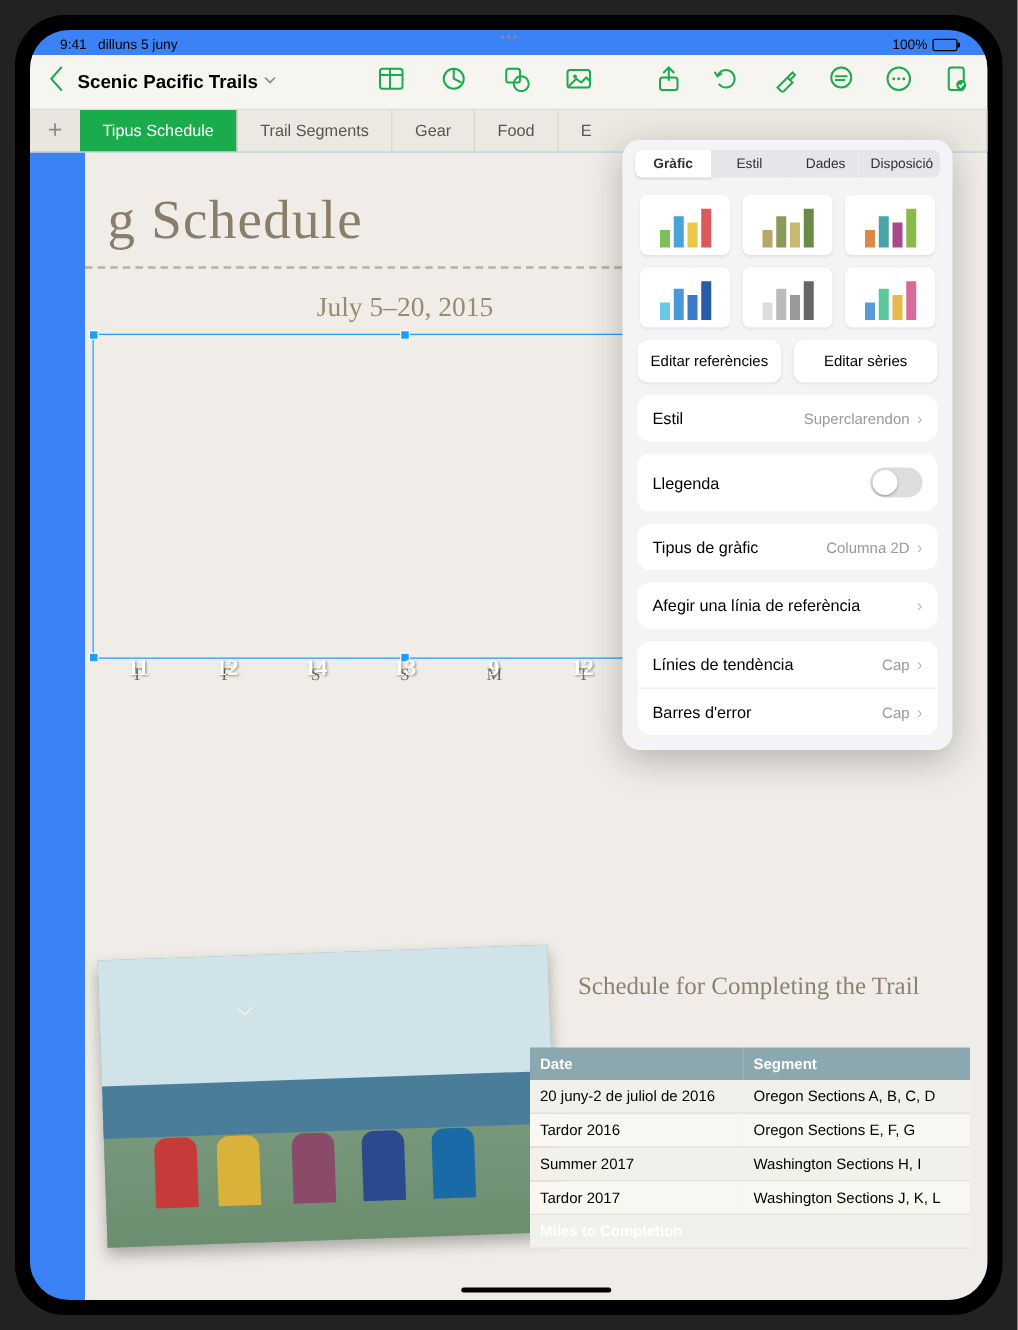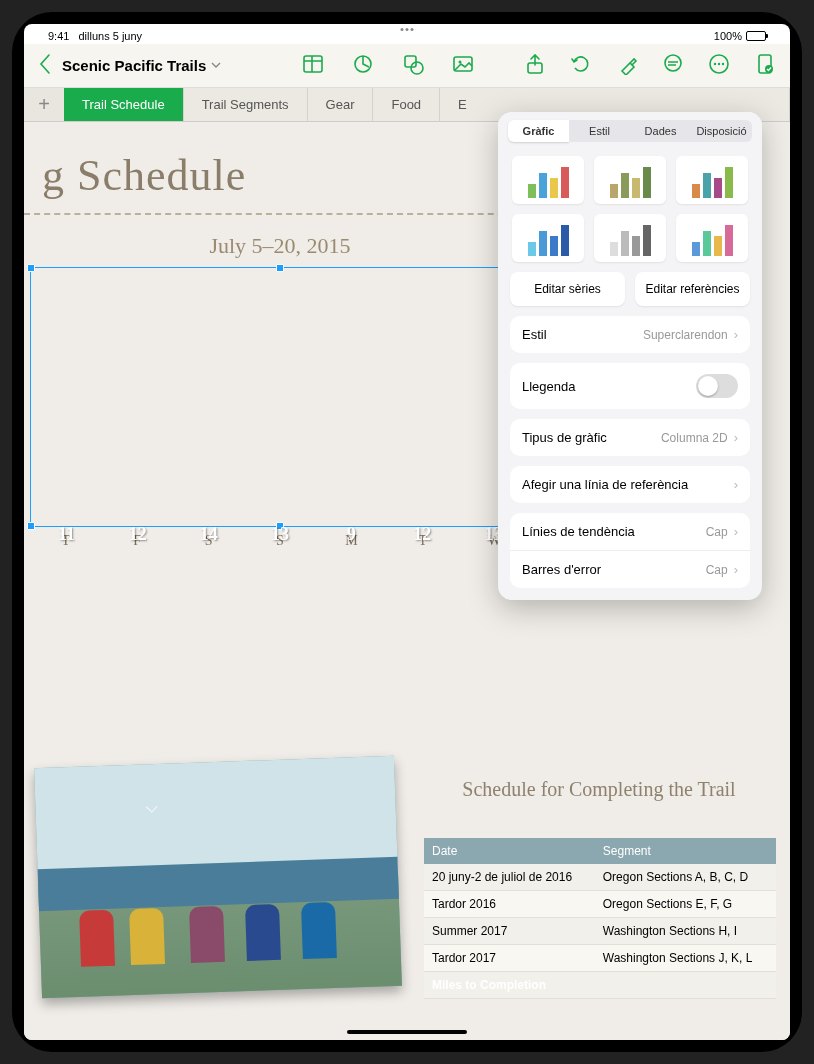--- a/index.html
+++ b/index.html
@@ -3,21 +3,21 @@
 <meta charset="utf-8">
 <style>
   * { box-sizing: border-box; margin: 0; padding: 0; }
   html, body { width: 814px; height: 1064px; font-family: -apple-system, Helvetica, Arial, sans-serif; }
   body { background: #222; display: flex; align-items: center; justify-content: center; }
   .ipad {
     width: 790px; height: 1040px; background: #000; border-radius: 40px;
     padding: 12px; position: relative;
   }
   .screen {
-    width: 100%; height: 100%; background: #ffffff; border-radius: 8px;
+    width: 100%; height: 100%; background: #3b82f6; border-radius: 31px;
     overflow: hidden; position: relative;
   }
   .status-bar {
     height: 20px; display: flex; justify-content: space-between; align-items: center;
     padding: 4px 24px 0 24px; font-size: 11px; color: #000;
   }
   .status-right { display: flex; align-items: center; gap: 4px; }
   .battery-icon { width: 20px; height: 10px; border: 1px solid #000; border-radius: 2px; position: relative; }
   .battery-icon::after { content: ''; position: absolute; right: -3px; top: 2px; width: 2px; height: 4px; background: #000; border-radius: 0 1px 1px 0; }
   .battery-fill { width: 100%; height: 100%; background: #000; }
@@ -41,21 +41,21 @@
 
   .sheet-tabs {
     height: 34px; display: flex; align-items: stretch; background: #e9e6e0;
     border-bottom: 1px solid #ccc;
   }
   .add-tab { width: 40px; display:flex;align-items:center;justify-content:center;color:#888;font-size:20px;}
   .tab { padding: 0 18px; display:flex; align-items:center; font-size: 13px;
     border-right: 1px solid #d6d2cb; color:#555; background:#ece9e3;}
   .tab.active { background:#1aab4c; color:#fff; font-weight:500; }
 
-  .canvas { position: relative; height: calc(100% - 98px); background:#f0ede8; overflow:hidden;}
+  .canvas { position: relative; height: calc(100% - 98px); background:#f0ede8; overflow:hidden;margin-left:44px;}
   .big-title { font-family: Georgia, serif; color:#8a7d6a; font-size:44px;
     padding: 28px 0 12px 18px; letter-spacing:1px;}
   .rule { border-bottom: 2px dashed #b9b09e; margin: 0 0 18px 0; width:500px;}
   .chart-box { position:relative; margin-left:6px; width:500px; }
   .chart-title { text-align:center; font-family:Georgia,serif; color:#9a8a70;
     font-size:22px; margin-bottom:8px;}
   .bars { position:relative; height:260px; display:flex; align-items:flex-end;
     gap:8px; padding:0 4px; border:1px solid #1a9fff;}
   .sel-dot{position:absolute;width:8px;height:8px;background:#1a9fff;border:1px solid #fff;border-radius:1px}
   .sd-tl{top:-4px;left:-4px}.sd-tr{top:-4px;right:-4px}.sd-bl{bottom:-4px;left:-4px}.sd-br{bottom:-4px;right:-4px}
@@ -75,21 +75,21 @@
   .photo .sea{position:absolute;left:0;right:0;top:44%;height:18%;background:#4a7d99}
   .person{position:absolute;bottom:30px;width:34px;height:56px;border-radius:10px 10px 0 0}
   .p1{left:40px;background:#c63a3a}.p2{left:90px;background:#d9b23a}
   .p3{left:150px;background:#8a4a6a}.p4{left:206px;background:#2a4a8f}
   .p5{left:262px;background:#1a6aa8}
   .bird{position:absolute;left:110px;top:34px;font-size:16px;color:#fff}
 
   .sched-title{position:absolute;right:26px;top:656px;width:330px;text-align:center;
     font-family:Georgia,serif;color:#8e816e;font-size:20px}
   .table{position:absolute;right:14px;top:716px;width:352px;font-size:12px;border-collapse:collapse}
-  .table th{background:#8ba7b0;color:#fff;text-align:left;padding:6px 8px;font-weight:400}
+  .table th{background:#8ba7b0;color:#fff;text-align:left;padding:6px 8px;font-weight:700}
   .table td{padding:6px 8px;border-bottom:1px solid #e4e0d8}
   .table tr:nth-child(even) td{background:#f2f0ea}
   .table tr:nth-child(odd) td{background:#f9f7f1}
   .table .footer td{background:#8ba7b0;color:#fff;font-weight:600}
 
   
   .popover{position:absolute;right:28px;top:88px;width:264px;background:#f4f4f6;
     border-radius:14px;box-shadow:0 8px 30px rgba(0,0,0,.25);overflow:hidden;z-index:10}
   .popover::before{content:'';position:absolute;top:-8px;right:100px;border:8px solid transparent;border-bottom-color:#f4f4f6}
   .seg{display:flex;padding:8px 10px;gap:0;background:#f4f4f6}
@@ -219,21 +219,21 @@
               <rect x="5" y="2" width="12" height="18" rx="2" class="green-stroke"></rect>
               <circle cx="15" cy="16" r="4" class="green-fill"></circle>
               <path d="M13 16 L14.5 17.5 L17 14.5" stroke="#fff" fill="none" stroke-width="1.4"></path>
             </svg>
         </span>
       </div>
     </div>
 
     <div class="sheet-tabs">
       <div class="add-tab">+</div>
-      <div class="tab active">Trail Schedule</div>
+      <div class="tab active">Tipus Schedule</div>
       <div class="tab">Trail Segments</div>
       <div class="tab">Gear</div>
       <div class="tab">Food</div>
       <div class="tab" style="flex:1">E</div>
     </div>
 
     <div class="canvas">
       <div class="big-title">g Schedule</div>
       <div class="rule"></div>
 
@@ -375,22 +375,22 @@
             <i style="height:85%;background:#666"></i>
           </div>
         <div class="thumb">
             <i style="height:40%;background:#5a9ad8"></i>
             <i style="height:70%;background:#5ac89a"></i>
             <i style="height:55%;background:#e8b84a"></i>
             <i style="height:85%;background:#d86a9a"></i>
           </div>
       </div>
       <div class="btn-row">
+        <button>Editar referències</button>
         <button>Editar sèries</button>
-        <button>Editar referències</button>
       </div>
       <div class="opt-list">
         <div class="opt">
           <span>Estil</span>
           <span><span class="val">Superclarendon</span><span class="chev">›</span></span>
         </div>
       </div>
       <div class="opt-list">
         <div class="opt">
           <span>Llegenda</span>

